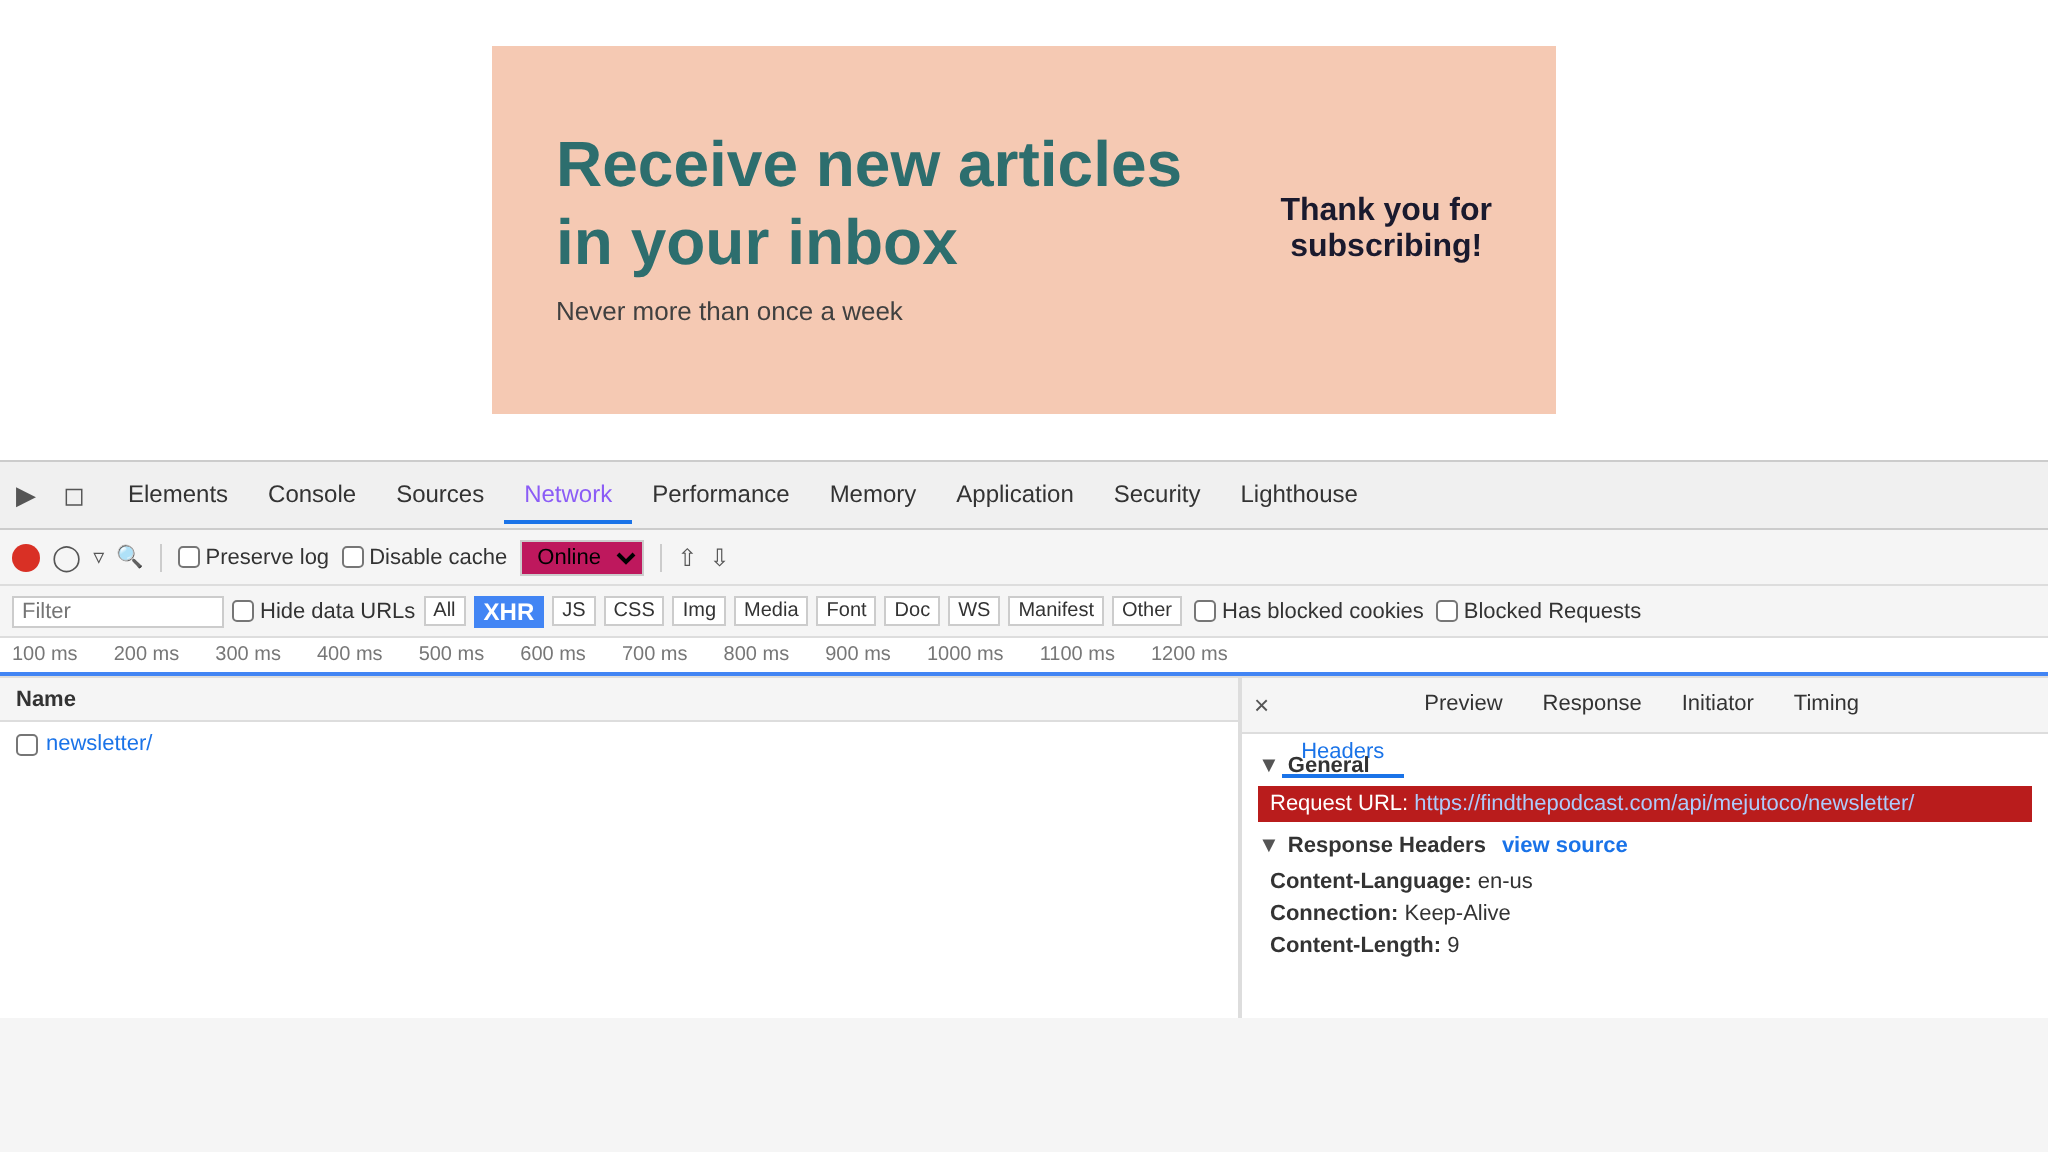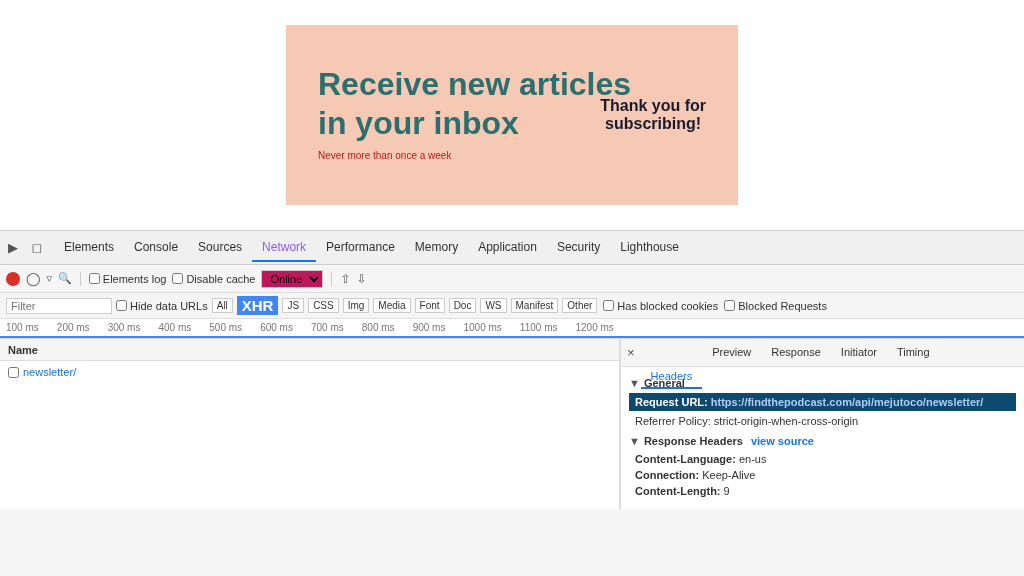--- a/index.html
+++ b/index.html
@@ -8,34 +8,34 @@
     
     .page-content {
       background: #fff;
       height: 230px;
       display: flex;
       align-items: center;
       justify-content: center;
     }
     .newsletter-box {
       background: #f5c9b3;
-      width: 452px;
+      width: 532px;
       padding: 40px 32px;
       position: relative;
     }
     .newsletter-title {
       font-size: 32px;
       font-weight: bold;
       color: #2d6e6e;
       line-height: 1.2;
       margin-bottom: 8px;
     }
     .newsletter-subtitle {
-      font-size: 10px;
-      color: #b91c1c;
+      font-size: 13px;
+      color: #404040;
       margin-bottom: 4px;
     }
     .newsletter-thanks {
       position: absolute;
       right: 32px;
       top: 50%;
       transform: translateY(-50%);
       font-size: 16px;
       font-weight: bold;
       color: #1a1a2e;
@@ -148,21 +148,21 @@
     }
     .filter-btn {
       font-size: 10px;
       padding: 1px 4px;
       border: 1px solid #ccc;
       background: #fff;
       cursor: pointer;
       color: #333;
     }
     .xhr-btn {
-      font-size: 15px;
+      font-size: 12px;
       padding: 1px 5px;
       background: #4285f4;
       color: #fff;
       border: none;
       cursor: pointer;
       font-weight: bold;
     }
     .has-blocked-label {
       display: flex;
       align-items: center;
@@ -242,26 +242,25 @@
       display: flex;
       align-items: center;
       font-weight: bold;
       color: #333;
       margin: 4px 0;
       font-size: 11px;
       cursor: pointer;
     }
     .section-header .arrow { margin-right: 4px; color: #555; }
     .highlighted-row {
-      background: #0c4a6e;
+      background: #b91c1c;
       color: #fff;
       padding: 3px 6px;
       margin: 2px 0;
       font-size: 11px;
-      font-weight: bold;
     }
     .highlighted-row a { color: #aecbfa; text-decoration: none; }
     .detail-row {
       padding: 2px 6px;
       font-size: 11px;
       color: #333;
     }
     .detail-row span.label { color: #333; font-weight: normal; }
     .view-source {
       color: #1a73e8;
@@ -309,21 +308,21 @@
   </div>
 
   <div class="network-toolbar">
     <span class="toolbar-btn record-btn"></span>
     <span class="clear-btn">◯</span>
     <span class="filter-icon">▿</span>
     <span class="search-icon">🔍</span>
     <div class="separator"></div>
     <label class="checkbox-label">
       <input type="checkbox" style="">
-      <span>Elements log</span>
+      <span>Preserve log</span>
     </label>
     <label class="checkbox-label">
       <input type="checkbox" style="">
       <span>Disable cache</span>
     </label>
     <select class="online-select">
       <option>Online</option>
     </select>
     <div class="separator"></div>
     <span class="upload-icon">⇧</span>
@@ -396,24 +395,20 @@
       </div>
       <div class="details-content">
         <div class="section-header">
           <span class="arrow">▼</span>
           <span>General</span>
         </div>
         <div class="highlighted-row">
           <span class="label">Request URL:</span>
           <a href="#">https://findthepodcast.com/api/mejutoco/newsletter/</a>
         </div>
-        <div class="detail-row">
-          <span class="label">Referrer Policy:</span>
-          <span>strict-origin-when-cross-origin</span>
-        </div>
         <div class="section-header" style="margin-top:6px;">
           <span class="arrow">▼</span>
           <span>Response Headers</span>
           <span class="view-source">view source</span>
         </div>
         <div class="response-header-row">
           <span class="rh-label">Content-Language:</span>
           <span class="rh-value">en-us</span>
         </div>
         <div class="response-header-row">

